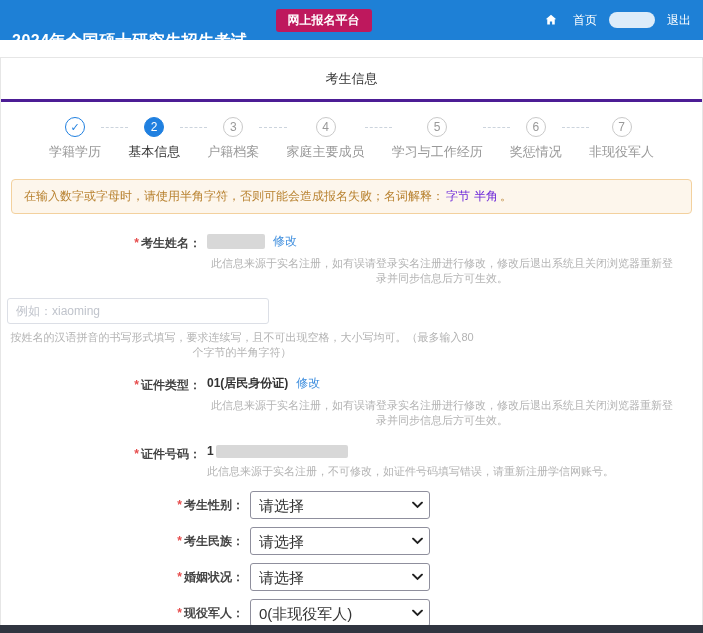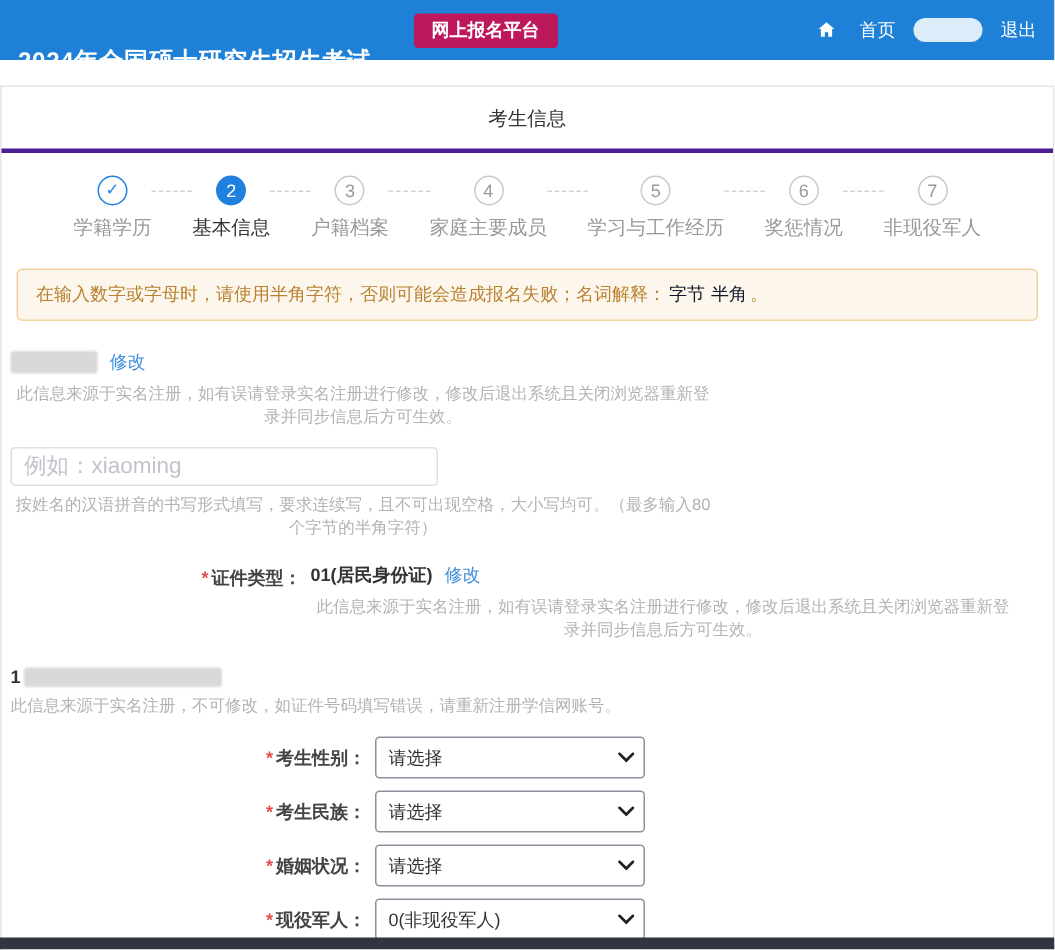--- a/index.html
+++ b/index.html
@@ -40,21 +40,21 @@
   .step.current .step-circle { background:#2080e0; border-color:#2080e0; color:#fff; }
   .step-label { margin-top:6px; font-size:13px; color:#999; white-space:nowrap; }
   .step.current .step-label { color:#333; }
   .connector { flex:1; border-top:1px dashed #ccd4dd; margin-top:10px; min-width:10px; }
 
   
   .notice {
     margin:8px 10px 0; background:#fdf6ec; border:1px solid #f3d19e; border-radius:4px;
     padding:8px 12px; font-size:12px; color:#b88230;
   }
-  .notice a { color:#0f172a; text-decoration:none; margin:0 2px; cursor:pointer;text-align:center; }
+  .notice a { color:#6d28d9; text-decoration:none; margin:0 2px; cursor:pointer;text-align:center; }
 
   
   .form { margin-top:15px; }
   .form-row { display:flex; align-items:flex-start; }
   .label-col {
     width:200px; flex:0 0 200px; text-align:right; font-size:12px; font-weight:bold; color:#444;
     padding-top:6px; white-space:nowrap;
   }
   .req { color:#e64c4c; margin-right:2px; font-weight:bold; }
   .field-col { margin-left:6px; padding-top:4px; }
@@ -62,29 +62,29 @@
   .row-gap-sm { margin-bottom:8px;padding-left:43px; }
 
   .redacted { display:inline-block; vertical-align:middle; background:#d8d8d8; border-radius:2px; filter: blur(0.6px); }
   .redacted.name { width:58px; height:15px; }
   .redacted.idnum { width:132px; height:13px; margin-left:2px; }
   .modify-link { color:#3e8ede; margin-left:8px; cursor:pointer; text-decoration:none; font-weight:normal; }
   .value-strong { font-weight:bold; color:#333; }
   .helper { margin-top:6px; font-size:11px; color:#b3b3b3; line-height:1.35; max-width:470px;text-align:center; }
 
   .text-input {
-    width:285px; height:26px; border:1px solid #dcdfe6; border-radius:3px; padding:0 8px;
-    font-size:15px; color:#333; font-family:inherit; outline:none;
+    width:262px; height:26px; border:1px solid #dcdfe6; border-radius:3px; padding:0 8px;
+    font-size:12px; color:#333; font-family:inherit; outline:none;
   }
   .text-input::placeholder { color:#c0c4cc; }
 
   .select-wrap { position:relative; display:inline-block; width:180px; }
   .select-wrap select {
     width:100%; height:28px; appearance:none; -webkit-appearance:none; -moz-appearance:none;
-    border:1px solid #8f8f9d; border-radius:3px; background:#fff; font-size:12px; color:#333;
+    border:1px solid #8f8f9d; border-radius:3px; background:#fff; font-size:15px; color:#333;
     padding:0 26px 0 8px; font-family:inherit; outline:none;
   }
   .chevron { position:absolute; right:7px; top:50%; transform:translateY(-50%); pointer-events:none; line-height:0; }
 
   
   .footer-bar { position:absolute; left:0; bottom:0; width:100%; height:8px; background:#303540; }
 </style>
 </head>
 <body>
 
@@ -148,20 +148,21 @@
     </div>
   </div>
 
   <div class="notice">
     <span>在输入数字或字母时，请使用半角字符，否则可能会造成报名失败；名词解释：</span><a>字节</a><a>半角</a><span>。</span>
   </div>
 
   <div class="form">
 
     <div class="form-row row-gap-big">
+      <div class="label-col"><span class="req">*</span><span>考生姓名：</span></div>
       <div class="field-col">
         <span class="redacted name"></span><a class="modify-link">修改</a>
         <div class="helper">此信息来源于实名注册，如有误请登录实名注册进行修改，修改后退出系统且关闭浏览器重新登录并同步信息后方可生效。</div>
       </div>
     </div>
 
     <div class="form-row row-gap-big">
       <div class="field-col" style="padding-top:0;">
         <input class="text-input" type="text" placeholder="例如：xiaoming" style="">
         <div class="helper">按姓名的汉语拼音的书写形式填写，要求连续写，且不可出现空格，大小写均可。（最多输入80个字节的半角字符）</div>
@@ -170,20 +171,21 @@
 
     <div class="form-row row-gap-big">
       <div class="label-col"><span class="req">*</span><span>证件类型：</span></div>
       <div class="field-col">
         <span class="value-strong">01(居民身份证)</span><a class="modify-link">修改</a>
         <div class="helper">此信息来源于实名注册，如有误请登录实名注册进行修改，修改后退出系统且关闭浏览器重新登录并同步信息后方可生效。</div>
       </div>
     </div>
 
     <div class="form-row row-gap-big">
+      <div class="label-col"><span class="req">*</span><span>证件号码：</span></div>
       <div class="field-col">
         <span class="value-strong">1</span><span class="redacted idnum"></span>
         <div class="helper">此信息来源于实名注册，不可修改，如证件号码填写错误，请重新注册学信网账号。</div>
       </div>
     </div>
 
     <div class="form-row row-gap-sm">
       <div class="label-col"><span class="req">*</span><span>考生性别：</span></div>
       <div class="field-col" style="padding-top:0;">
         <span class="select-wrap">

